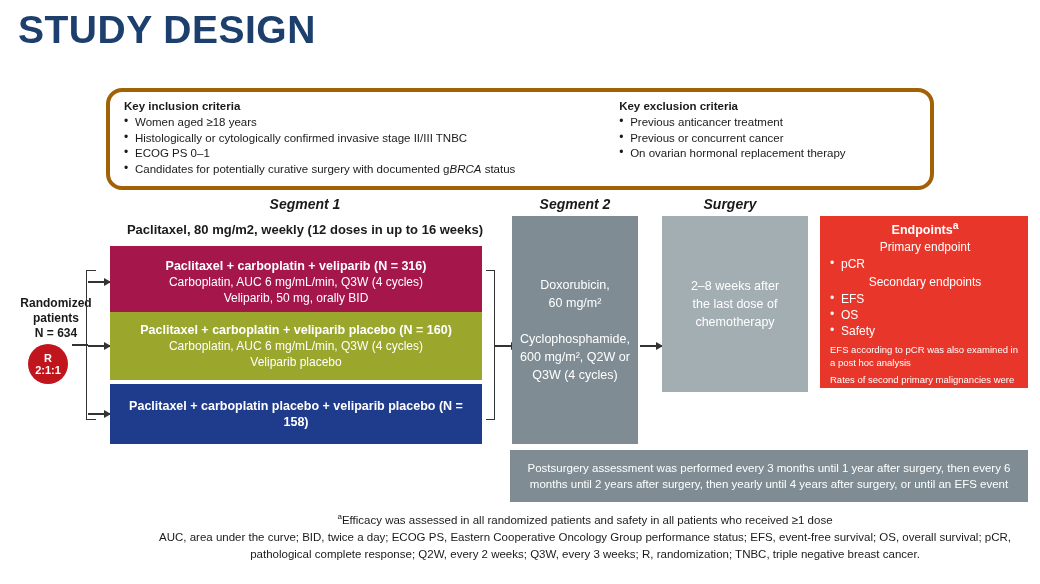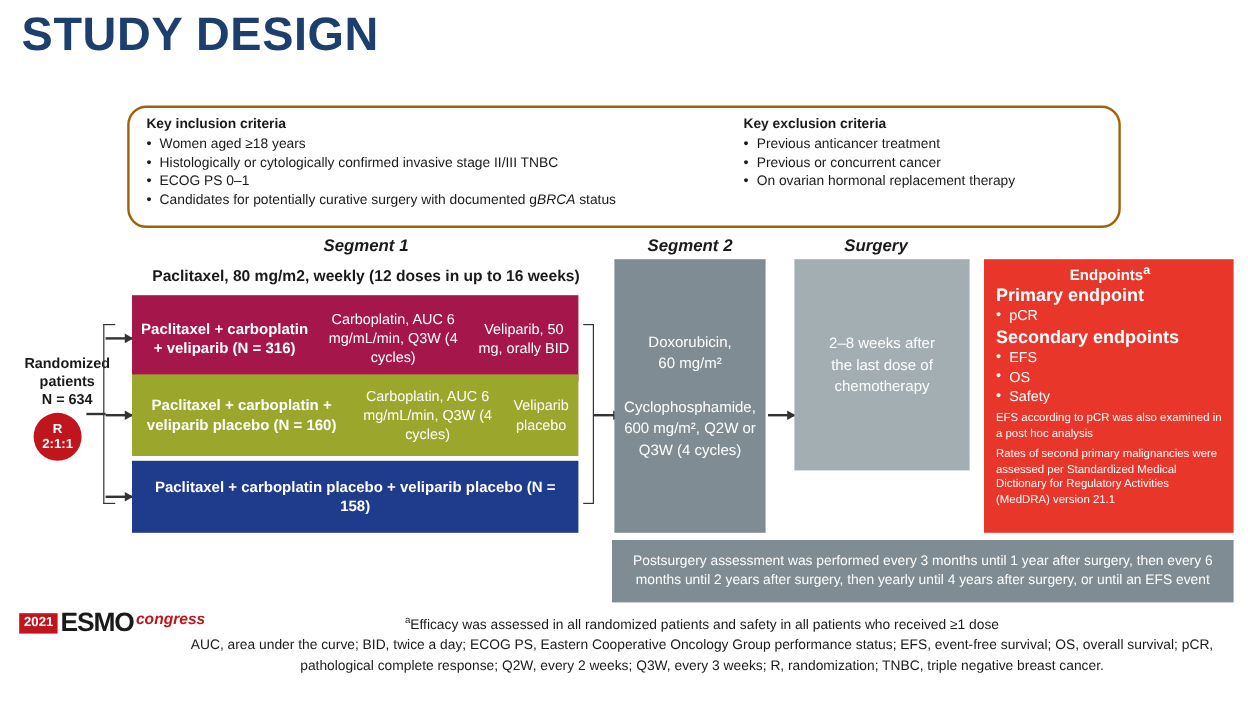--- a/index.html
+++ b/index.html
@@ -13,21 +13,21 @@
 
   .title {
     position: absolute; left: 18px; top: 8px;
     font-size: 39px; font-weight: bold; color: #1c3f6e;
     letter-spacing: 0.5px;
   }
 
   
   .criteria-box {
     position: absolute; left: 106px; top: 88px; width: 828px; height: 102px;
-    border: 2px solid #a16207; border-radius: 16px; background: #ffffff;
+    border: 4px solid #a16207; border-radius: 16px; background: #ffffff;
     display: flex;
   }
   .crit-col { padding: 8px 10px 4px 14px; }
   .crit-col.left { width: 500px; }
   .crit-col.right { width: 328px; }
   .crit-title { font-size: 11.5px; font-weight: bold; color: #1a1a1a; margin-bottom: 3px; }
   .crit-list { list-style: none; }
   .crit-list li {
     font-size: 11.5px; color: #1a1a1a; line-height: 15.5px;
     padding-left: 11px; position: relative;
@@ -61,21 +61,21 @@
   .rand-circle {
     position: absolute; left: 28px; top: 344px; width: 40px; height: 40px;
     border-radius: 50%; background: #c0151c; color: #ffffff;
     display: flex; flex-direction: column; align-items: center; justify-content: center;
     font-size: 11px; font-weight: bold; line-height: 12px;
   }
 
   
   .arm {
     position: absolute; left: 110px; width: 372px; color: #ffffff;
-    display: flex; align-items: center; justify-content: center;
+    display: flex; flex-direction: column; align-items: center; justify-content: center;
     text-align: center; padding: 4px 6px;
   }
   .arm .l1 { font-size: 12.5px; font-weight: bold; line-height: 16px; }
   .arm .l2, .arm .l3 { font-size: 12px; line-height: 16px; }
   #arm1 { top: 246px; height: 72px; background: #a5174a; }
   #arm2 { top: 312px; height: 68px; background: #9aa72c; }
   #arm3 { top: 384px; height: 60px; background: #1f3b8c; }
 
   
   .brace {
@@ -111,25 +111,25 @@
   
   #surg-box {
     position: absolute; left: 662px; top: 216px; width: 146px; height: 176px;
     background: #a3aeb3; color: #ffffff; text-align: center;
     display: flex; align-items: center; justify-content: center;
     font-size: 12.5px; line-height: 18px; padding: 6px;
   }
 
   
   #endpoints-box {
-    position: absolute; left: 820px; top: 216px; width: 208px; height: 228px;
+    position: absolute; left: 820px; top: 216px; width: 208px; height: 172px;
     background: #e8362a; color: #ffffff; padding: 4px 8px 4px 10px;
   }
   .ep-title { text-align: center; font-size: 12.5px; font-weight: bold; margin-bottom: 2px; }
-  .ep-sub { font-size: 15px; font-weight: bold; line-height: 17px; }
+  .ep-sub { font-size: 12px; font-weight: normal; line-height: 17px; text-align: center; }
   .ep-list { list-style: none; margin-bottom: 2px; }
   .ep-list li { font-size: 12px; line-height: 16px; padding-left: 11px; position: relative; }
   .ep-list li:before { content: "•"; position: absolute; left: 0; top: -1px; }
   .ep-note { font-size: 9.5px; line-height: 12.5px; margin-top: 5px; }
 
   
   #strat-box {
     position: absolute; left: 18px; top: 450px; width: 468px; height: 52px;
     background: #6aa84f; color: #ffffff; text-align: center;
     display: flex; align-items: center; justify-content: center;
@@ -258,24 +258,19 @@
       <li>EFS</li>
       <li>OS</li>
       <li>Safety</li>
     </ul>
     <div class="ep-note">EFS according to pCR was also examined in a post hoc analysis</div>
     <div class="ep-note">Rates of second primary malignancies were assessed per Standardized Medical Dictionary for Regulatory Activities (MedDRA) version 21.1</div>
   </div>
 
   <div id="post-box">Postsurgery assessment was performed every 3 months until 1 year after surgery, then every 6 months until 2 years after surgery, then yearly until 4 years after surgery, or until an EFS event</div>
 
-  <div class="logo">
-    <span class="logo-year">2021</span>
-    <span class="logo-esmo">ESMO</span>
-    <span class="logo-congress">congress</span>
-  </div>
 
   <div class="footnotes">
     <div><sup>a</sup><span>Efficacy was assessed in all randomized patients and safety in all patients who received ≥1 dose</span></div>
     <div>AUC, area under the curve; BID, twice a day; ECOG PS, Eastern Cooperative Oncology Group performance status; EFS, event-free survival; OS, overall survival; pCR, pathological complete response; Q2W, every 2 weeks; Q3W, every 3 weeks; R, randomization; TNBC, triple negative breast cancer.</div>
   </div>
 
 </div>
 
 </body></html>

